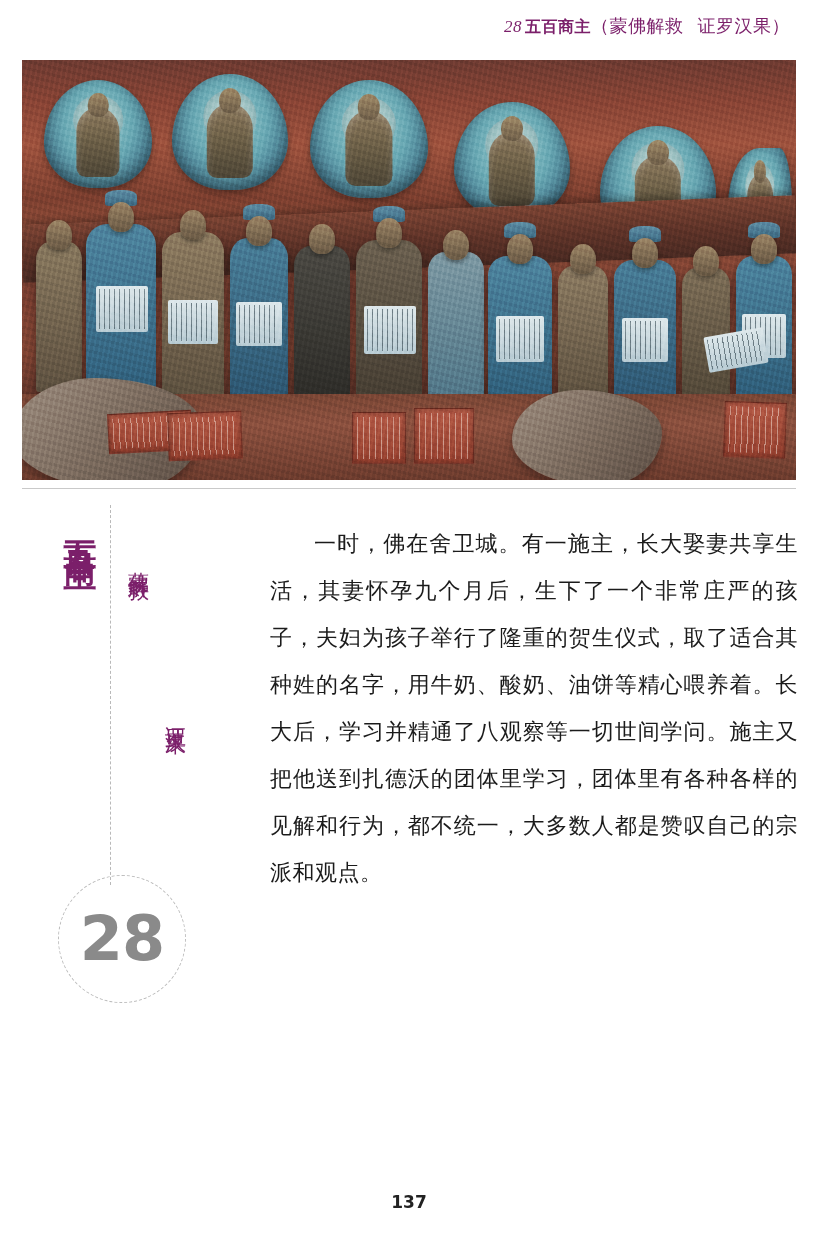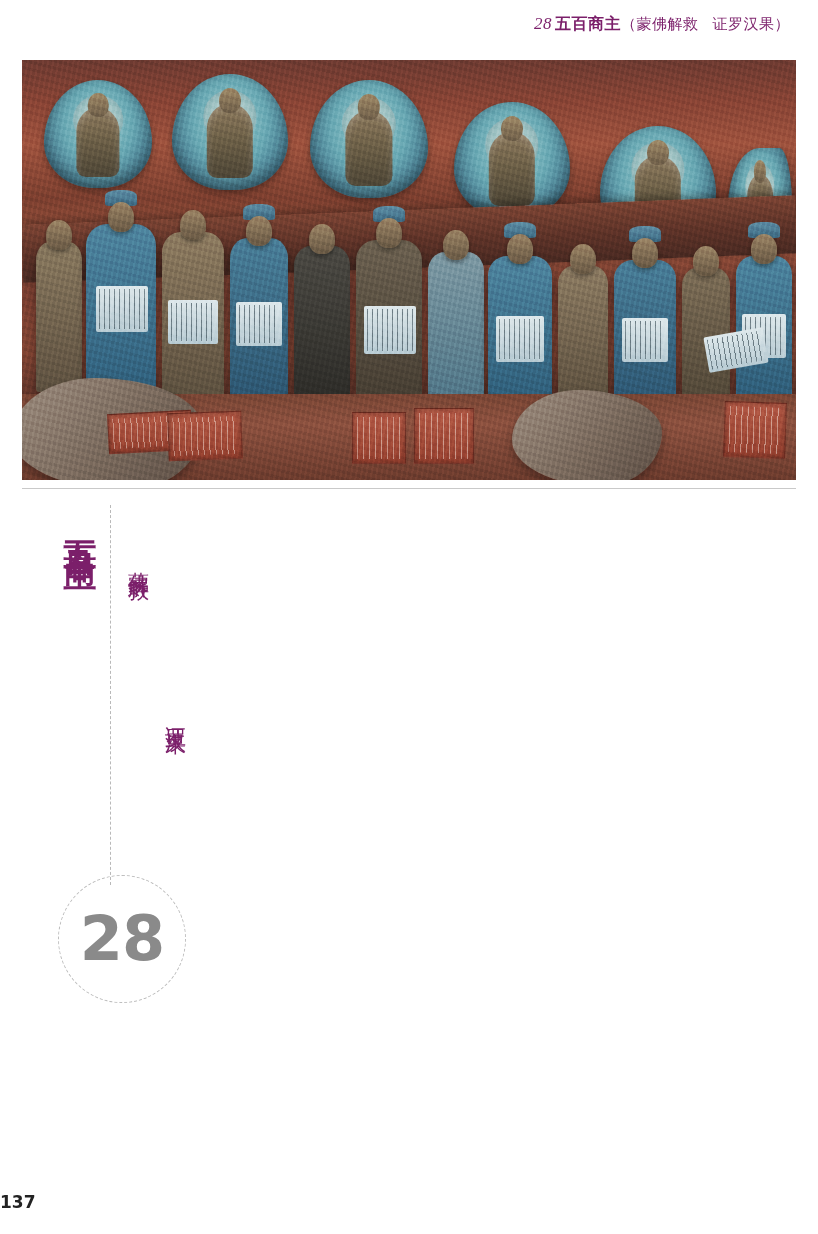--- a/index.html
+++ b/index.html
@@ -33,21 +33,21 @@
     font-style: italic;
     font-size: 17px;
     margin-right: 3px;
     color: #7b1f6a;
   }
   .page-header .hdr-title {
     font-weight: bold;
     font-size: 16px;
   }
   .page-header .hdr-sub {
-    font-size: 15px;
+    font-size: 18px;
     color: #7b1f6a;
   }
   .page-header .hdr-sub .sub-gap { display: inline-block; width: 14px; }
 
   
   .photo-frame {
     position: absolute;
     left: 22px;
     top: 60px;
     width: 774px;
@@ -278,20 +278,21 @@
     text-justify: inter-character;
     color: #1b1b1b;
     letter-spacing: 0.5px;
   }
 
   
   .folio {
     position: absolute;
     left: 0; right: 0;
     bottom: 22px;
+    text-align: center;
     font-family: "DejaVu Sans", sans-serif;
     font-size: 17px;
     font-weight: bold;
     color: #222;
   }
 </style>
 </head>
 <body>
 
 <div class="page-header">
@@ -432,15 +433,16 @@
   <div class="v-title">五百商主</div>
   <div class="v-divider"></div>
   <div class="v-sub">蒙佛解救</div>
   <div class="v-sub2">证罗汉果</div>
   <div class="chapter-circle">
     <span class="num">28</span>
   </div>
 </div>
 
 <div class="body-col">
+  <p>一时，佛在舍卫城。有一施主，长大娶妻共享生活，其妻怀孕九个月后，生下了一个非常庄严的孩子，夫妇为孩子举行了隆重的贺生仪式，取了适合其种姓的名字，用牛奶、酸奶、油饼等精心喂养着。长大后，学习并精通了八观察等一切世间学问。施主又把他送到扎德沃的团体里学习，团体里有各种各样的见解和行为，都不统一，大多数人都是赞叹自己的宗派和观点。</p>
 </div>
 
 <div class="folio">137</div>
 
 </body></html>

